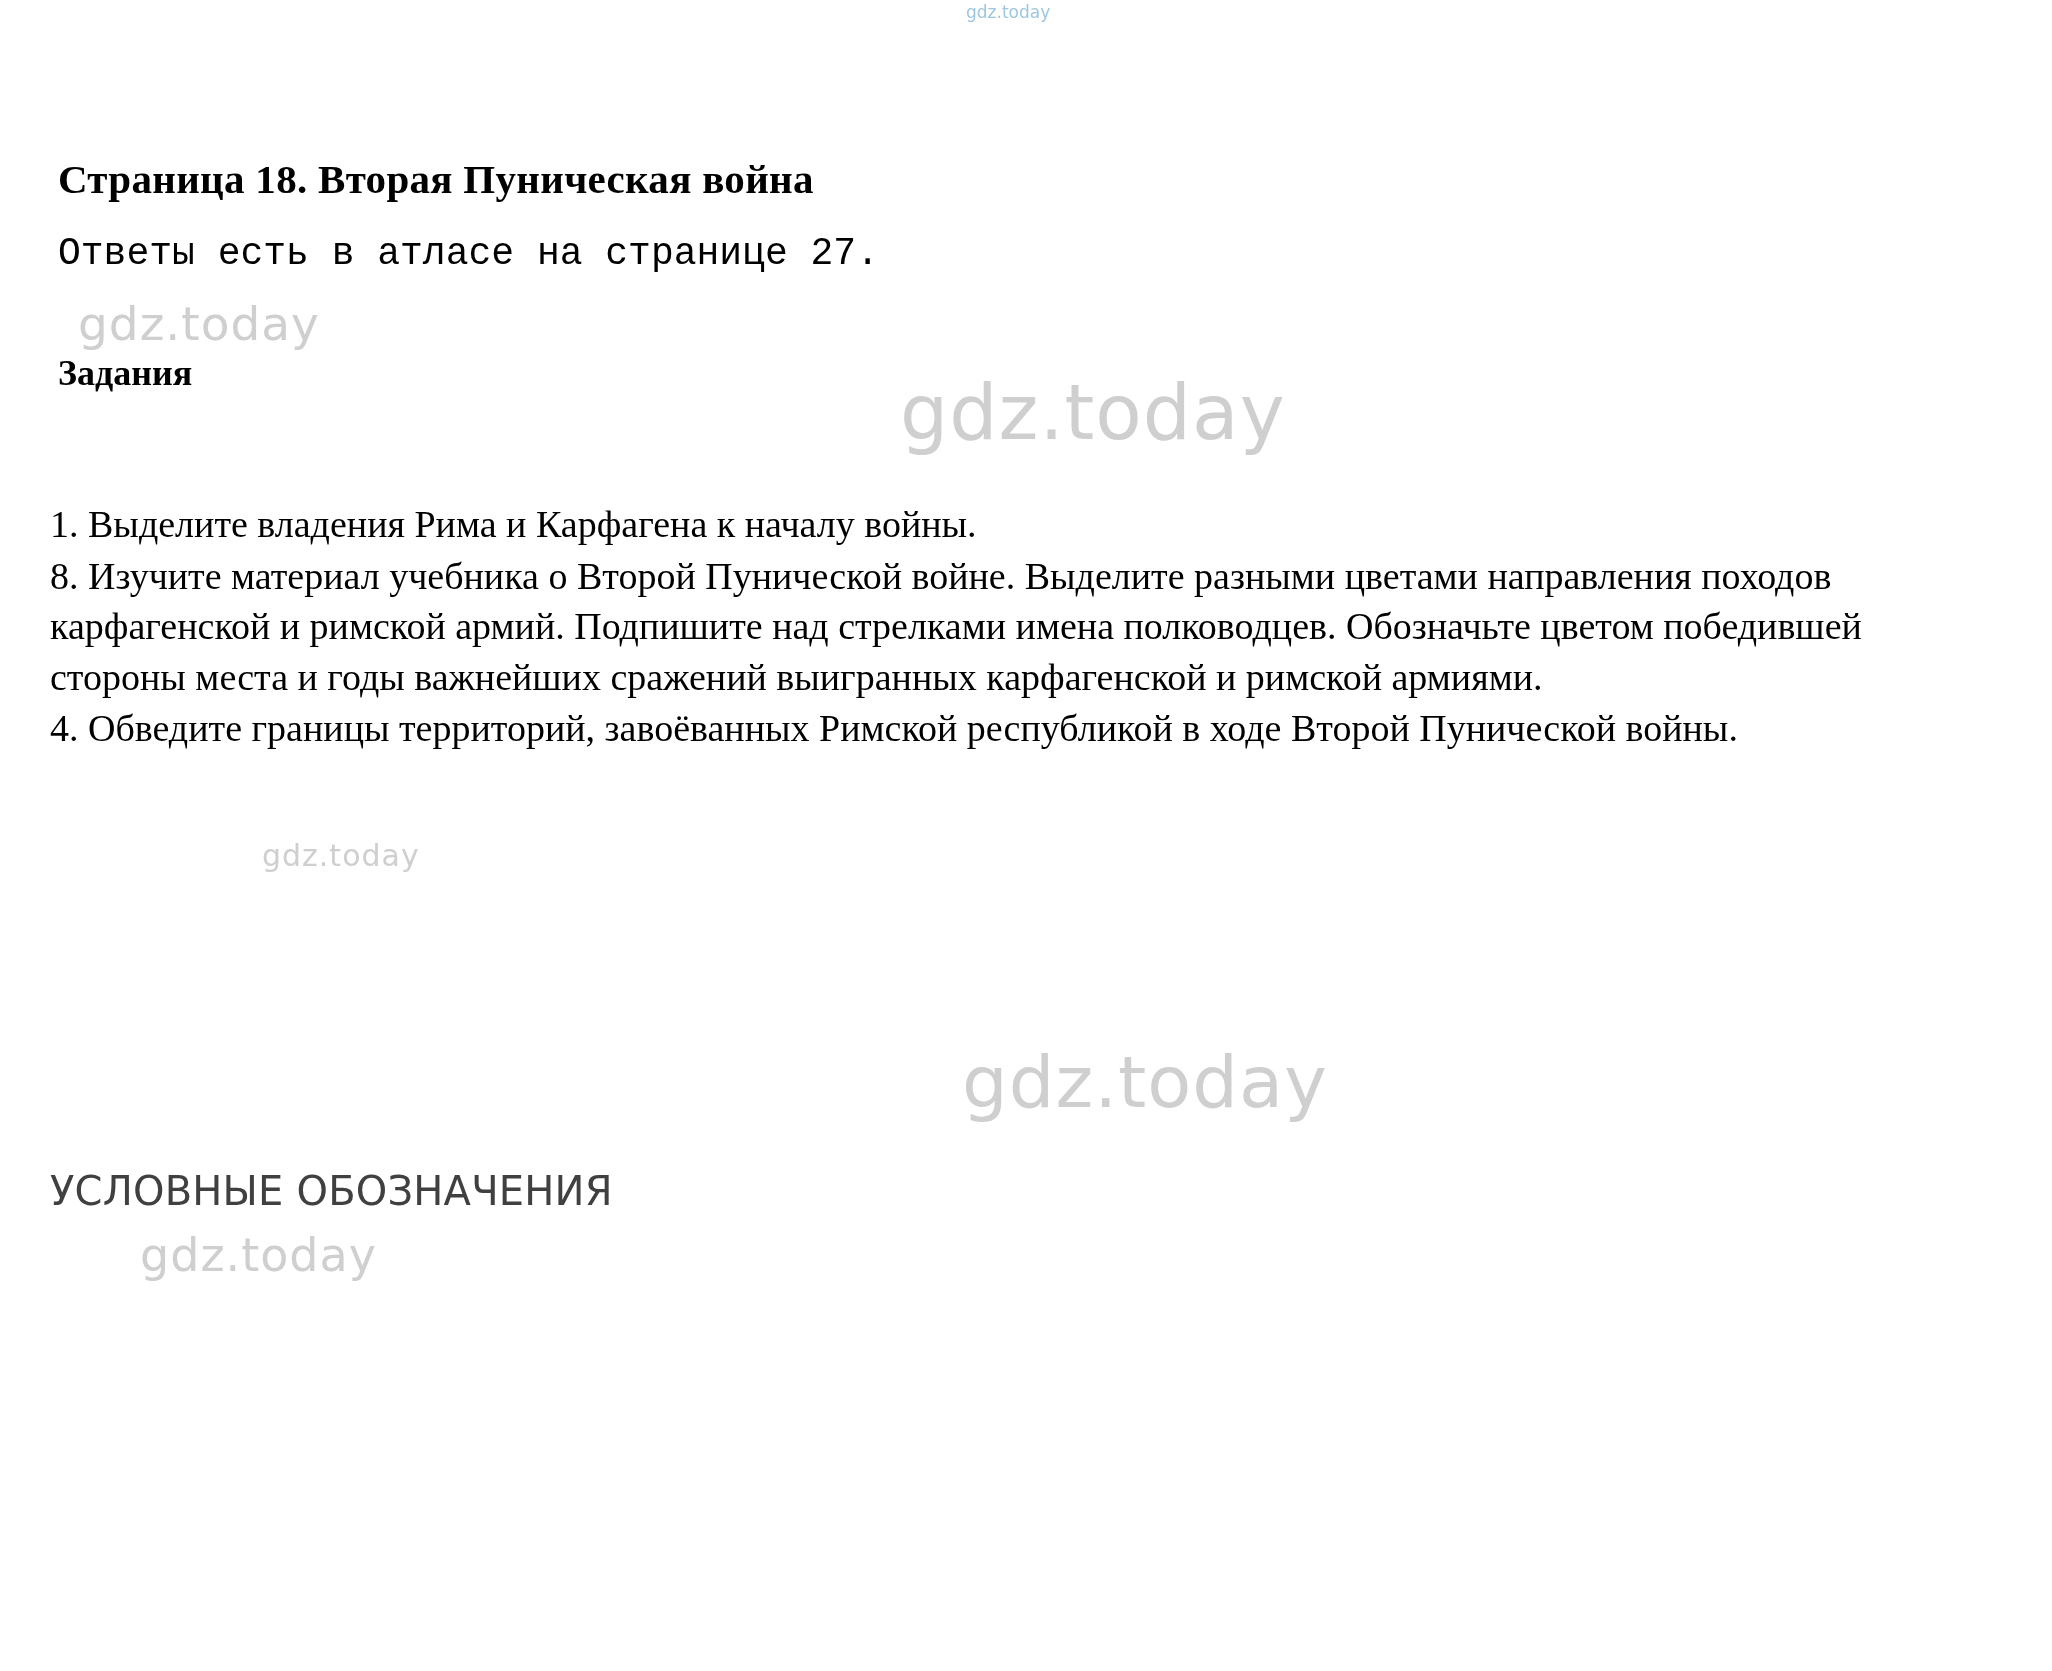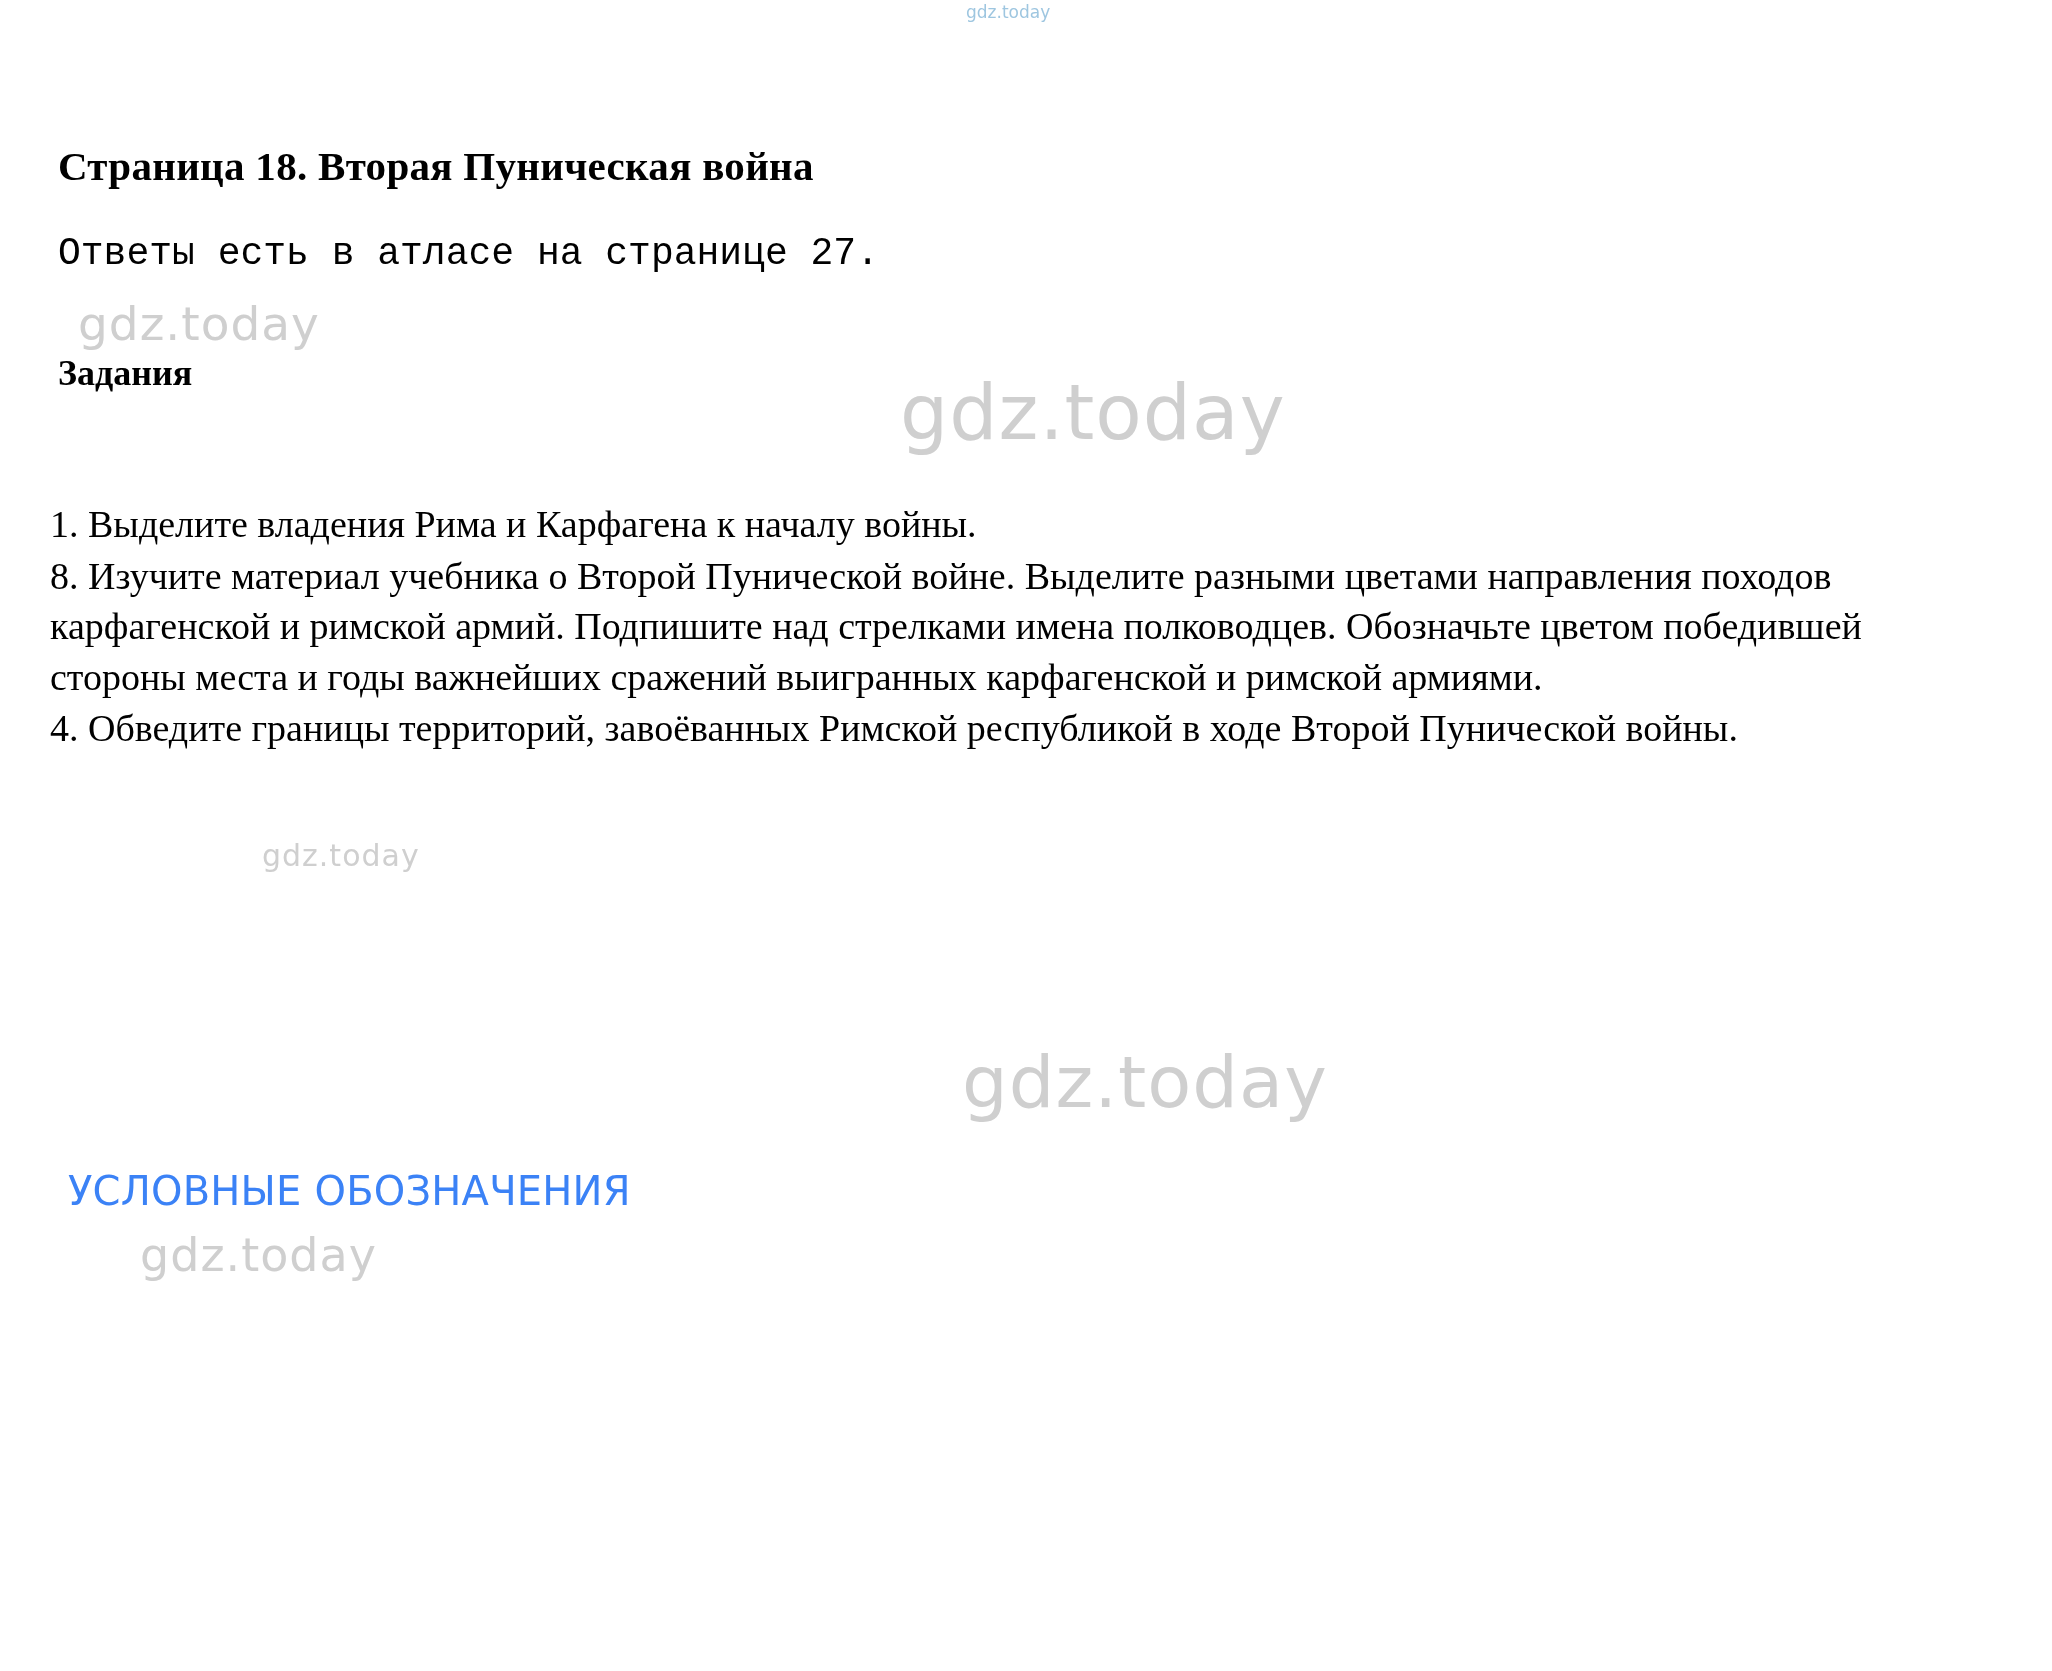--- a/index.html
+++ b/index.html
@@ -69,21 +69,21 @@
     position: absolute;
     left: 0;
     top: 0;
     width: 2052px;
     height: 1239px;
   }
 
   .title {
     position: absolute;
     left: 58px;
-    top: 115px;
+    top: 128px;
     font-size: 41px;
     font-weight: bold;
     letter-spacing: 0.3px;
   }
 
   .intro {
     position: absolute;
     left: 58px;
     top: 232px;
     font-size: 38px;
@@ -106,27 +106,27 @@
     font-size: 38px;
     line-height: 1.33;
     margin-top: 44px;
   }
   .tasks p {
     margin: 0 0 1px 0;
   }
 
   .legend-title {
     position: absolute;
-    left: 68px;
+    left: 50px;
     top: 1168px;
     font-size: 40px;
     font-family: "DejaVu Sans", sans-serif;
     font-weight: normal;
     letter-spacing: 0.2px;
-    color: #3b82f6;
+    color: #404040;
   }
 
   .legend-list {
     position: absolute;
     left: 50px;
     top: 1280px;
     width: 1900px;
     font-size: 38px;
     line-height: 1.33;
   }

